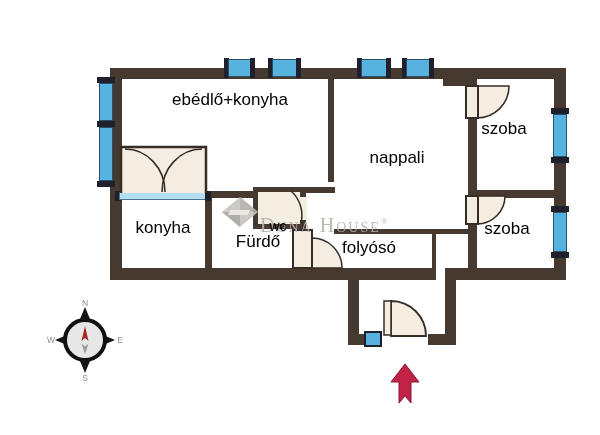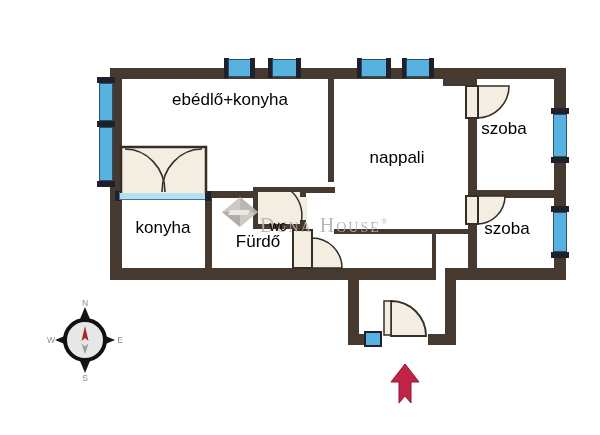--- a/index.html
+++ b/index.html
@@ -146,13 +146,14 @@
     <span>Duna House</span><sup>®</sup>
   </div>
 
   <div class="room-label" style="left:230px;top:100px;">ebédlő+konyha</div>
   <div class="room-label" style="left:397px;top:158px;">nappali</div>
   <div class="room-label" style="left:504px;top:129px;">szoba</div>
   <div class="room-label" style="left:507px;top:229px;">szoba</div>
   <div class="room-label" style="left:163px;top:228px;">konyha</div>
   <div class="room-label" style="left:258px;top:242px;">Fürdő</div>
   <div class="room-label small" style="left:278px;top:203px;">wc</div>
+  <div class="room-label" style="left:369px;top:248px;">folyósó</div>
 </div>
 
 </body></html>

